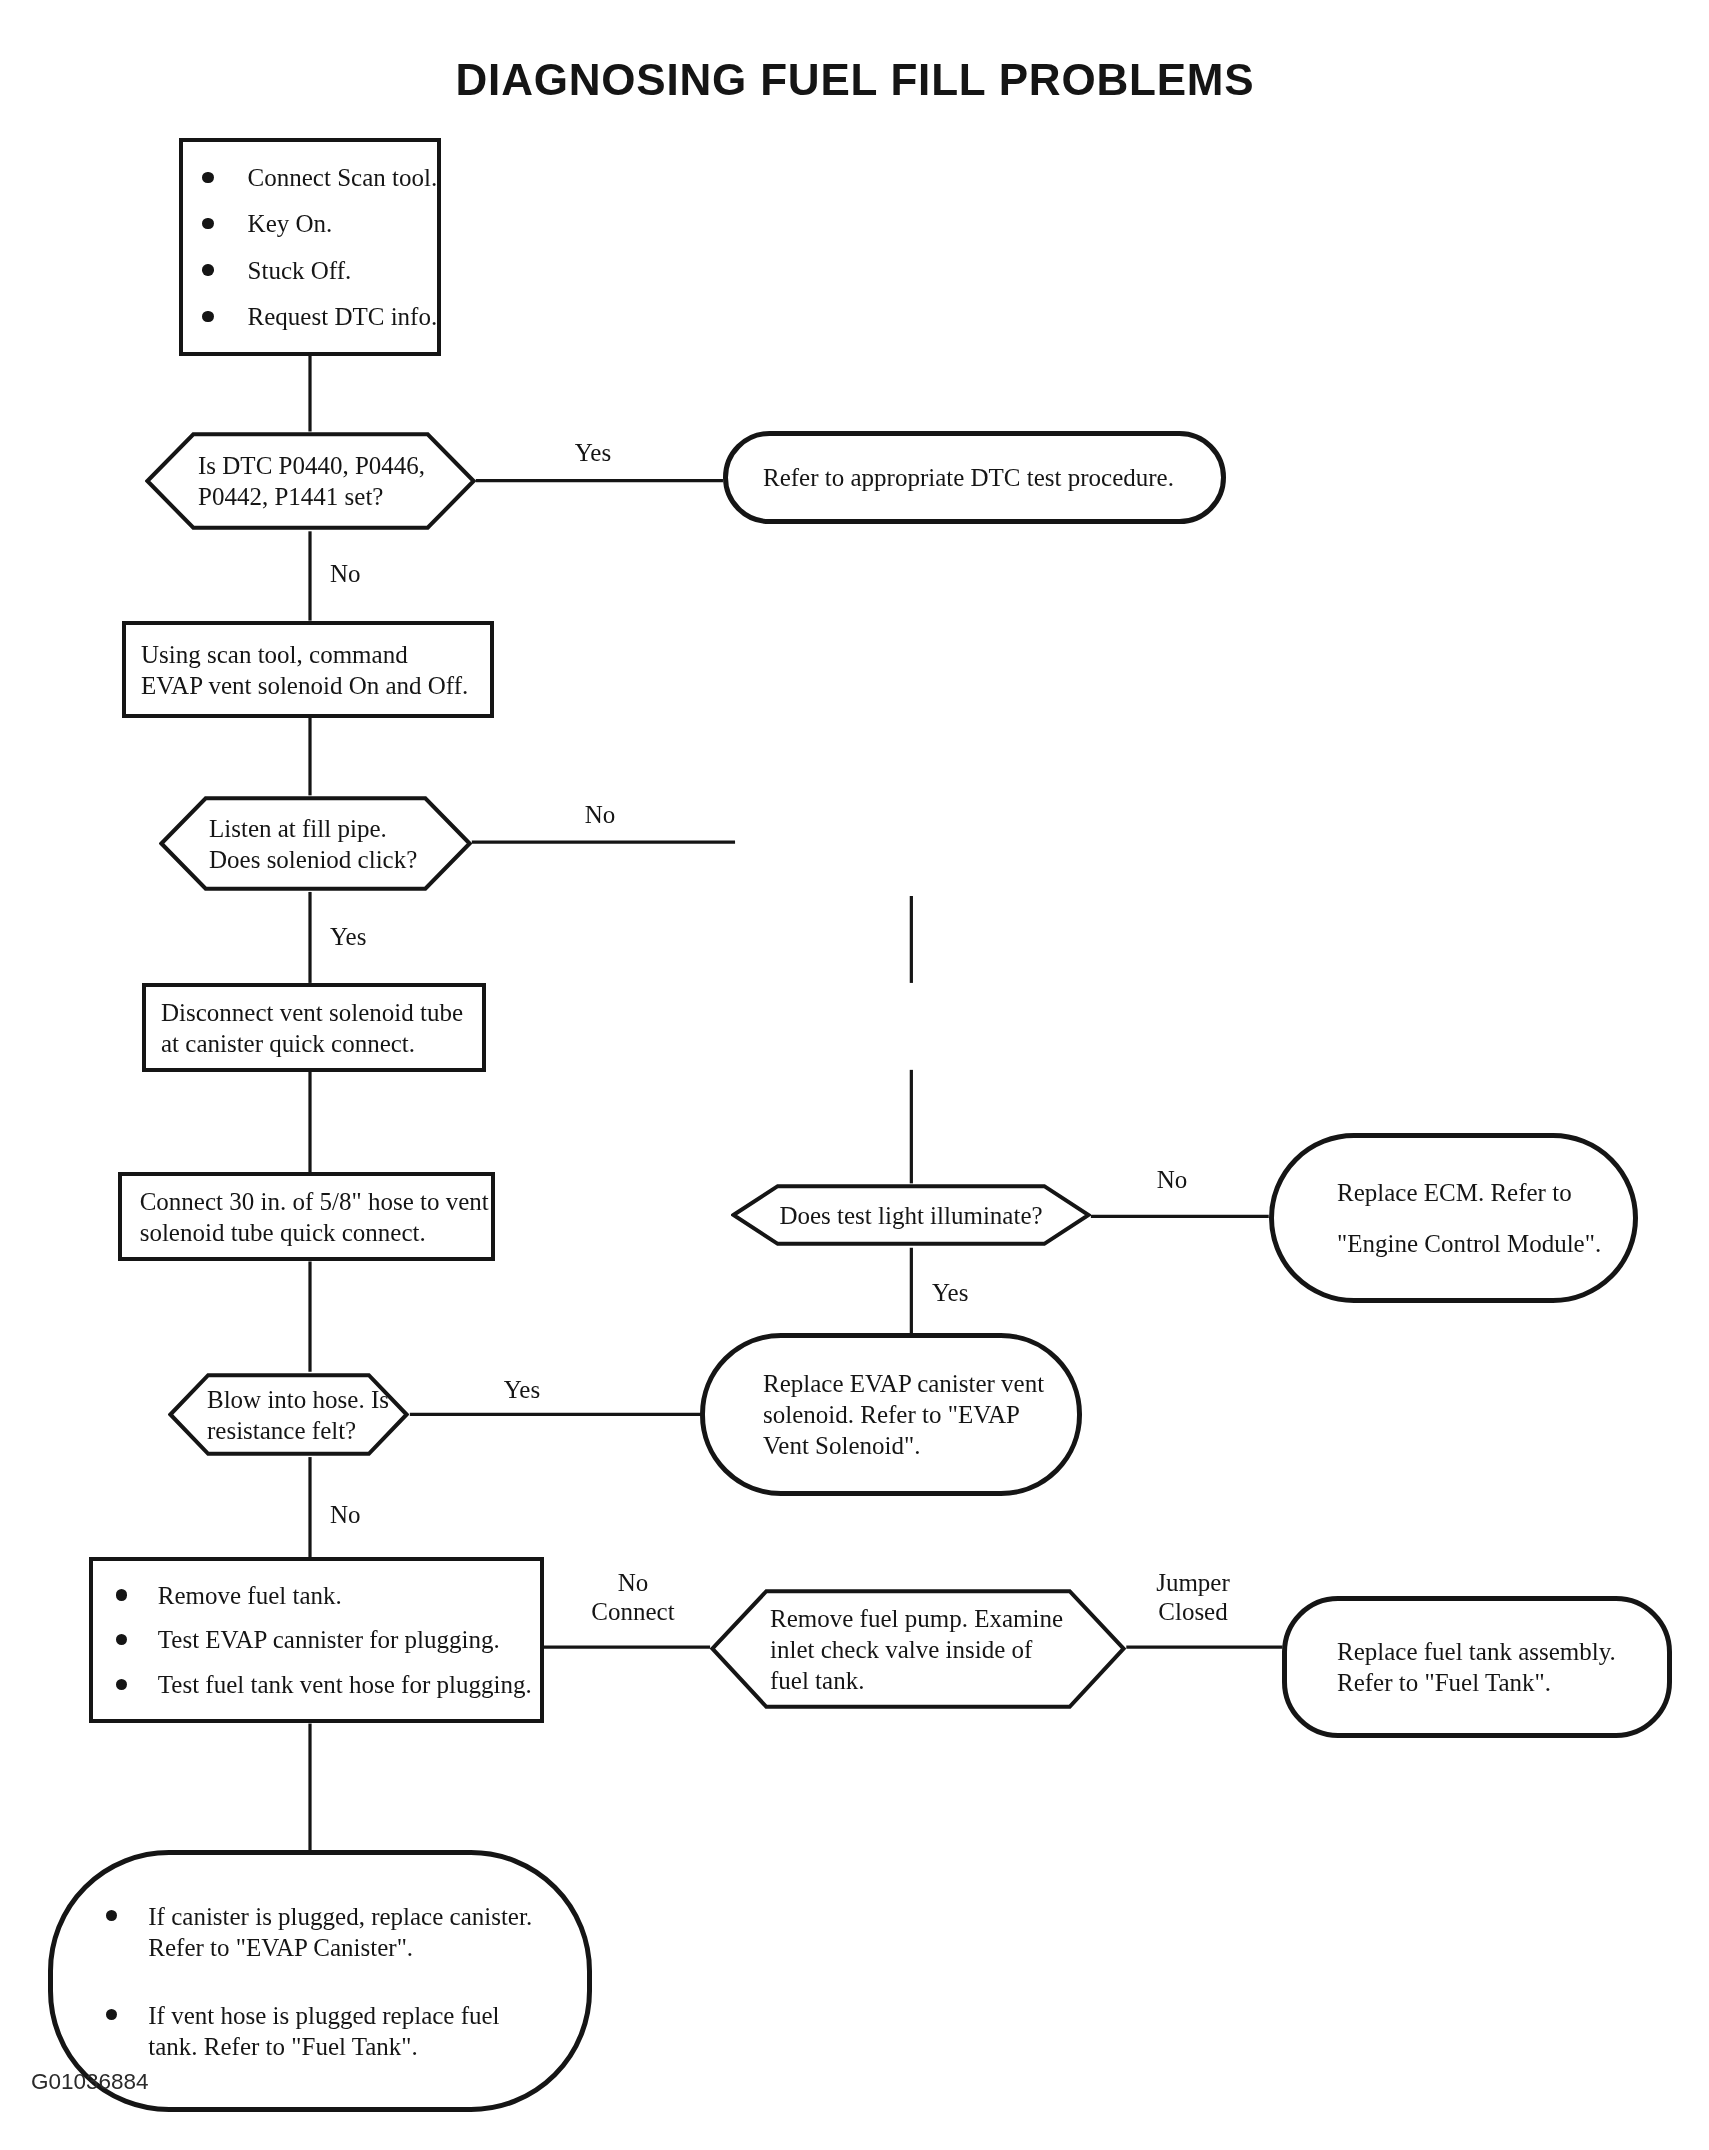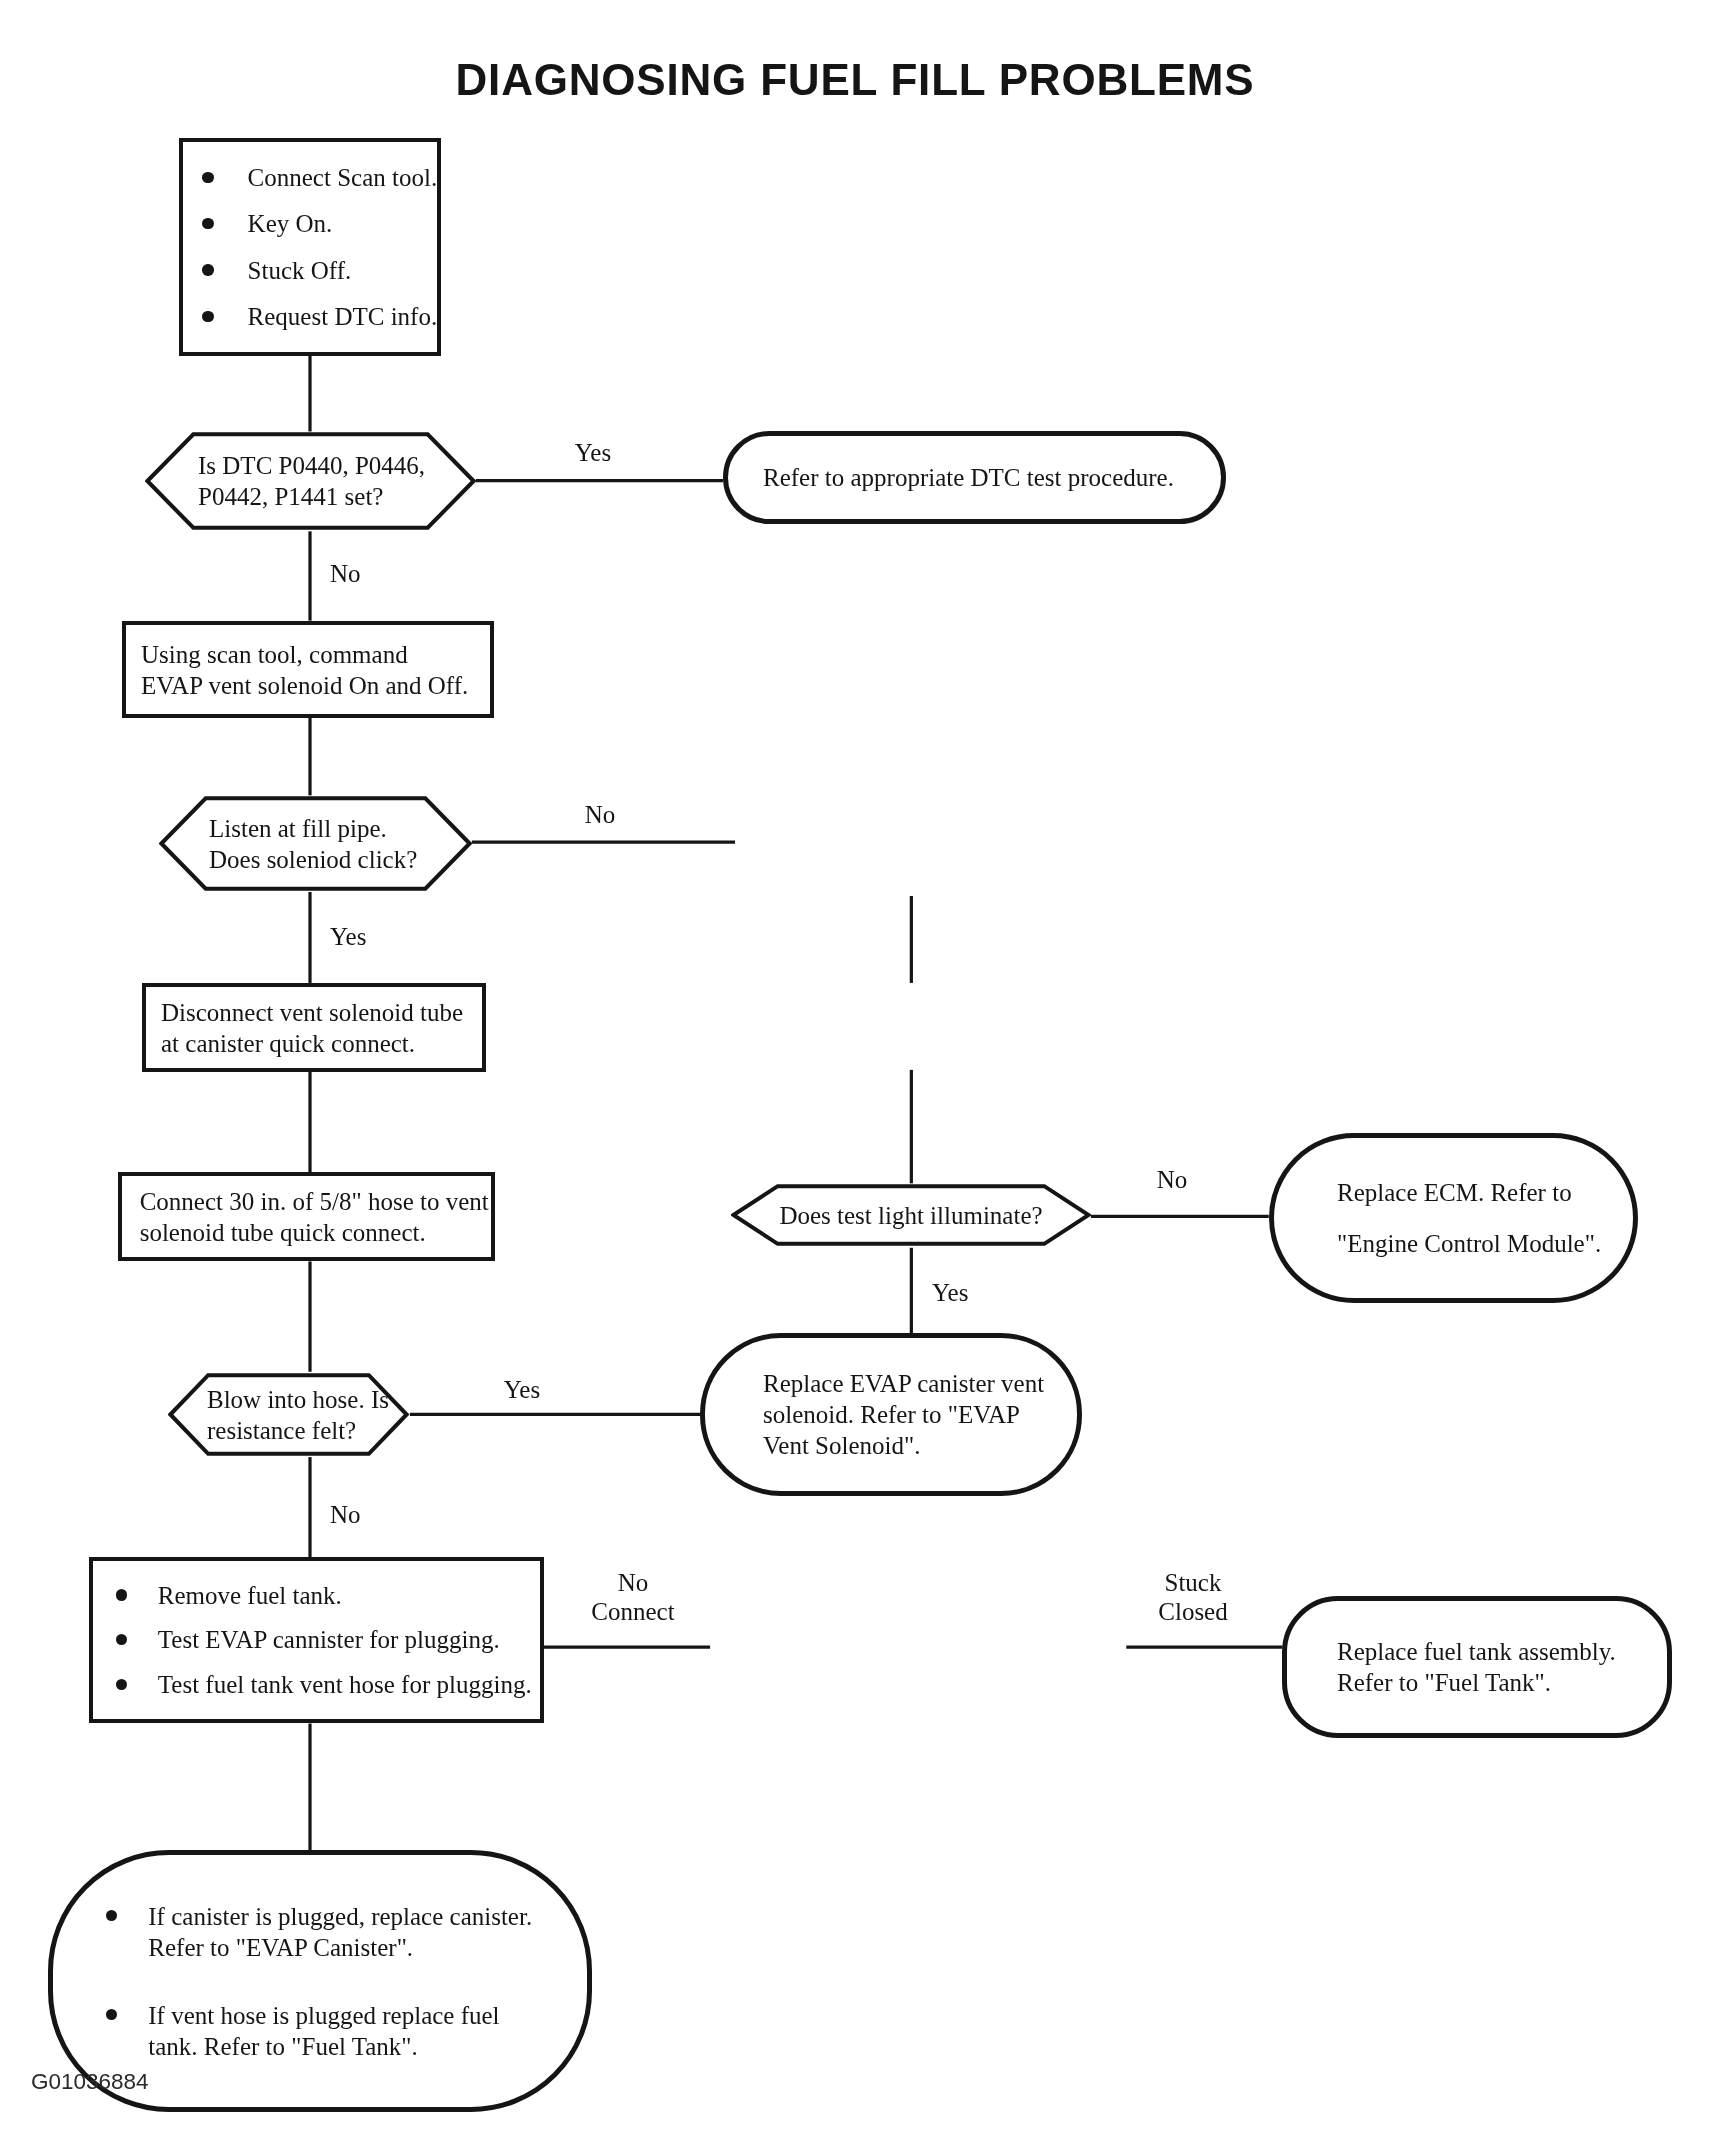--- a/index.html
+++ b/index.html
@@ -177,20 +177,30 @@
     <div class="bullet-item">
       <span class="dot"></span>
       <span class="tl" style="margin-left:31px;">Test EVAP cannister for plugging.</span>
     </div>
     <div class="bullet-item">
       <span class="dot"></span>
       <span class="tl" style="margin-left:31px;">Test fuel tank vent hose for plugging.</span>
     </div>
   </div>
 
+  <div class="node hex" style="left:710px;top:1588px;width:416px;height:122px;">
+    <svg class="hexbg" viewBox="0 0 517 151" preserveAspectRatio="none">
+      <polygon points="3,75 70,4 447,4 514,75 447,147 70,147"></polygon>
+    </svg>
+    <div class="hex-text" style="padding-left:60px;">
+      <div class="tl">Remove fuel pump. Examine</div>
+      <div class="tl">inlet check valve inside of</div>
+      <div class="tl">fuel tank.</div>
+    </div>
+  </div>
 
   <div class="node round" style="left:1282px;top:1596px;width:390px;height:142px;border-radius:56px;padding-left:50px;">
     <div class="tl">Replace fuel tank assembly.</div>
     <div class="tl">Refer to "Fuel Tank".</div>
   </div>
 
   <div class="node round" style="left:48px;top:1850px;width:544px;height:262px;border-radius:121px;padding-left:53px;padding-right:16px;">
     <div class="bullet-item" style="margin-bottom:37px;">
       <span class="dot"></span>
       <span style="margin-left:31px;">
@@ -214,20 +224,20 @@
   <div class="label center" style="left:1172px;top:1165px;">No</div>
   <div class="label" style="left:932px;top:1278px;">Yes</div>
   <div class="label center" style="left:522px;top:1375px;">Yes</div>
   <div class="label" style="left:330px;top:1500px;">No</div>
 
   <div class="label center" style="left:633px;top:1568px;">
     <div class="tl">No</div>
     <div class="tl">Connect</div>
   </div>
   <div class="label center" style="left:1193px;top:1568px;">
-    <div class="tl">Stuck</div>
+    <div class="tl">Jumper</div>
     <div class="tl">Closed</div>
   </div>
 
   <div id="footer-code">G01036884</div>
 
 </div>
 
 
 </body></html>

